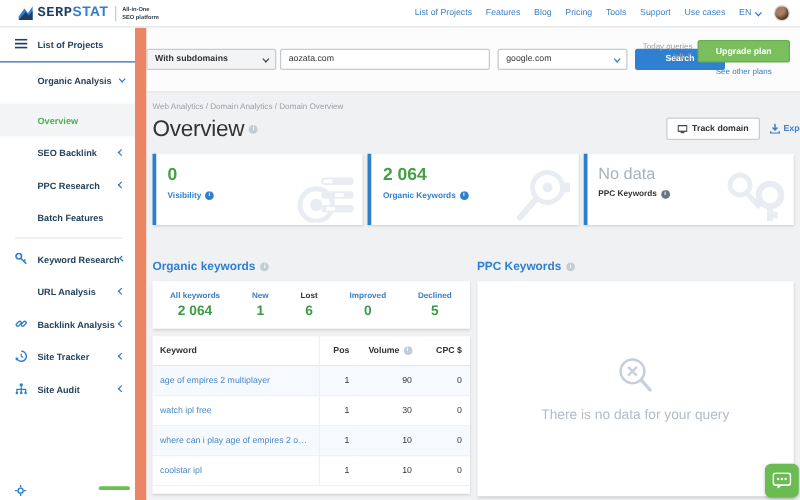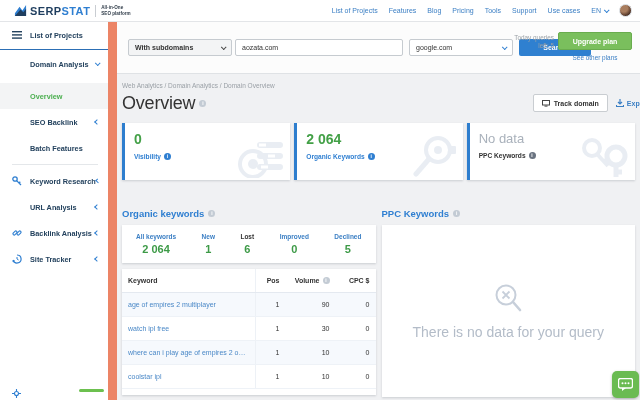--- a/index.html
+++ b/index.html
@@ -5,21 +5,21 @@
   * { margin:0; padding:0; box-sizing:border-box; }
   html,body { width:640px; height:400px; overflow:hidden; background:#e9eaec; }
   body { font-family:"Liberation Sans", sans-serif; color:#333; }
   .app { position:relative; width:640px; height:400px; background:#f0f1f3; overflow:hidden; }
 
   
   .topbar { position:absolute; top:0; left:0; right:0; height:22px; background:#fff; border-bottom:1px solid #e3e5e8; z-index:30; display:flex; align-items:center; }
   .logo-wrap { display:flex; align-items:center; margin-left:14px; }
   .logo-icon { width:13px; height:13px; margin-right:3px; }
   .logo-text { font-size:11px; font-weight:bold; letter-spacing:.4px; }
-  .logo-serp { color:#1f3e5f; } .logo-stat { color:#2f7fd1; }
+  .logo-serp { color:#1f3e5f;font-family:Liberation Mono, monospace; } .logo-stat { color:#2f7fd1; }
   .logo-div { width:1px; height:12px; background:#c9cdd2; margin:0 5px; }
   .tagline { font-size:4.6px; line-height:5.4px; color:#34404d; font-weight:bold; }
   .topnav { margin-left:auto; display:flex; align-items:center; gap:11px; padding-right:8px; }
   .topnav a { font-size:7px; color:#3b7fc4; text-decoration:none; white-space:nowrap; }
   .lang { display:flex; align-items:center; gap:3px; font-size:7px; color:#3b7fc4; }
   .avatar { width:13px; height:13px; border-radius:50%; background:radial-gradient(circle at 35% 30%, #a97d5e 0 35%, #55382a 70%, #2c221c); border:1px solid #d6d9dd; }
 
   
   .chev { display:inline-block; width:4px; height:4px; border-right:1.3px solid #2f7fd1; border-bottom:1.3px solid #2f7fd1; }
   .chev.down { transform:rotate(45deg) translateY(-1px); }
@@ -38,21 +38,21 @@
   .sb-div-gray { border-top:1px solid #e4e7ea; margin:3px 10px 3px 12px; }
   .sb-badge { position:absolute; right:4px; bottom:8px; width:25px; height:3px; border-radius:2px; background:#6cc04f; }
   .sb-cut-icon { position:absolute; left:12px; bottom:-2px; }
 
   
   .orange-bar { position:absolute; top:22px; left:108px; bottom:0; width:9px; background:#ec8466; z-index:21; }
 
   
   .main { position:absolute; top:22px; left:117px; right:0; bottom:0; background:#f0f1f3; overflow:hidden; }
 
-  .search-strip { height:52px; background:#fcfcfc; border-bottom:1px solid #dfe2e5; display:flex; align-items:center; padding-left:11px; position:relative; }
+  .search-strip { height:52px; background:#fcfcfc; border-bottom:1px solid #dfe2e5; display:flex; align-items:center; position:relative; }
   .ctl { height:17px; border:1px solid #c6cbd0; border-radius:2px; font-size:7px; display:flex; align-items:center; background:#fff; }
   .ctl.select { justify-content:space-between; padding:0 6px; font-weight:bold; color:#333; }
   .ctl.gray { background:#f3f4f5; width:104px; }
   .ctl.white-sel { width:104px; margin-left:6px; font-weight:normal; }
   .ctl.white-sel .chev { border-color:#2f7fd1; }
   .query-input { width:168px; height:17px; border:1px solid #c6cbd0; border-radius:2px; margin-left:3px; font-size:7px; padding:0 6px; color:#333; font-family:"Liberation Sans",sans-serif; }
   .search-btn { width:72px; height:17px; margin-left:6px; background:#2f80d0; color:#fff; border:none; border-radius:2px; font-size:7px; font-weight:bold; cursor:pointer; font-family:"Liberation Sans",sans-serif; }
   .quota { position:absolute; right:86px; top:12px; text-align:right; font-size:6.4px; line-height:8px; color:#9aa0a6; }
   .upg-col { position:absolute; right:8px; top:10px; width:74px; display:flex; flex-direction:column; align-items:center; }
   .upgrade-btn { width:74px; height:18px; background:#7abf5d; border:1px solid #69ac4e; border-radius:2px; color:#fff; font-size:7px; font-weight:bold; cursor:pointer; font-family:"Liberation Sans",sans-serif; }
@@ -91,21 +91,21 @@
   td { padding:8px 6px; border-bottom:1px solid #eef2f7; }
   .c-kw { text-align:left; width:auto; border-right:1px solid #edf1f6; }
   .c-pos { text-align:right; width:30px; }
   .c-vol { text-align:right; width:50px; }
   .c-cpc { text-align:right; width:40px; }
   td.c-kw { color:#4a88c7; cursor:pointer; white-space:nowrap; overflow:hidden; text-overflow:ellipsis; }
   tr.alt { background:#f6f9fd; }
   .vol-head { display:inline-flex; align-items:center; gap:3px; }
 
   .ppc-card { margin-top:6px; background:#fff; box-shadow:0 1px 2px rgba(40,50,60,.18); height:172px; display:flex; flex-direction:column; align-items:center; justify-content:center; }
-  .empty-text { margin-top:9px; font-size:14px; color:#b3bcc8; }
+  .empty-text { margin-top:9px; font-size:11px; color:#b3bcc8; }
 
   .chat-btn { position:absolute; right:1px; bottom:2px; width:27px; height:27px; background:#6abb52; border:none; border-radius:5px; z-index:40; display:flex; align-items:center; justify-content:center; box-shadow:0 1px 3px rgba(0,0,0,.25); cursor:pointer; }
 </style>
 </head>
 <body>
 
 <div class="app">
 
   <div class="topbar">
     <div class="logo-wrap">
@@ -145,36 +145,41 @@
             <rect y="6.4" width="10" height="1.4" fill="#24425e"></rect>
           </svg>
       </span>
       <span class="sb-label">List of Projects</span>
     </div>
     <div class="sb-div-blue"></div>
 
 
     <div class="sb-item">
       <span class="sb-ico"></span>
-      <span class="sb-label">Domain Analysis</span>
+      <span class="sb-label">Organic Analysis</span>
       <i class="chev down"></i>
     </div>
 
     <div style="height:6px"></div>
     <div class="sb-item active">
       <span class="sb-ico"></span>
       <span class="sb-label">Overview</span>
     </div>
 
     <div class="sb-item">
       <span class="sb-ico"></span>
       <span class="sb-label">SEO Backlink</span>
       <i class="chev left"></i>
     </div>
 
+    <div class="sb-item">
+      <span class="sb-ico"></span>
+      <span class="sb-label">PPC Research</span>
+      <i class="chev left"></i>
+    </div>
 
     <div class="sb-item">
       <span class="sb-ico"></span>
       <span class="sb-label">Batch Features</span>
     </div>
 
 
     <div class="sb-div-gray"></div>
 
     <div class="sb-item">
@@ -210,20 +215,33 @@
         <svg width="10" height="10" viewBox="0 0 10 10">
             <path d="M5 1 A4 4 0 1 1 1.2 6" fill="none" stroke="#2f7fd1" stroke-width="1.2"></path>
             <polygon points="0,6.8 3,6.2 1.4,8.6" fill="#2f7fd1"></polygon>
             <path d="M5 3 L5 5 L6.6 6" stroke="#2f7fd1" stroke-width="1" fill="none"></path>
           </svg>
       </span>
       <span class="sb-label">Site Tracker</span>
       <i class="chev left"></i>
     </div>
 
+    <div class="sb-item">
+      <span class="sb-ico">
+        <svg width="10" height="10" viewBox="0 0 10 10">
+            <circle cx="5" cy="2" r="1.4" fill="#2f7fd1"></circle>
+            <path d="M5 3.4 V5.5 M5 5.5 H1.5 V7.5 M5 5.5 H8.5 V7.5 M5 5.5 V7.5" stroke="#2f7fd1" stroke-width="1" fill="none"></path>
+            <rect x="0.6" y="7.5" width="1.8" height="1.8" fill="#2f7fd1"></rect>
+            <rect x="4.1" y="7.5" width="1.8" height="1.8" fill="#2f7fd1"></rect>
+            <rect x="7.6" y="7.5" width="1.8" height="1.8" fill="#2f7fd1"></rect>
+          </svg>
+      </span>
+      <span class="sb-label">Site Audit</span>
+      <i class="chev left"></i>
+    </div>
 
     <span class="sb-badge"></span>
     <span class="sb-cut-icon">
       <svg width="9" height="9" viewBox="0 0 9 9">
           <circle cx="4.5" cy="4.5" r="2" fill="none" stroke="#2f7fd1" stroke-width="1.1"></circle>
           <path d="M4.5 0 V2 M4.5 7 V9 M0 4.5 H2 M7 4.5 H9" stroke="#2f7fd1" stroke-width="1.1"></path>
         </svg>
     </span>
   </div>
 

